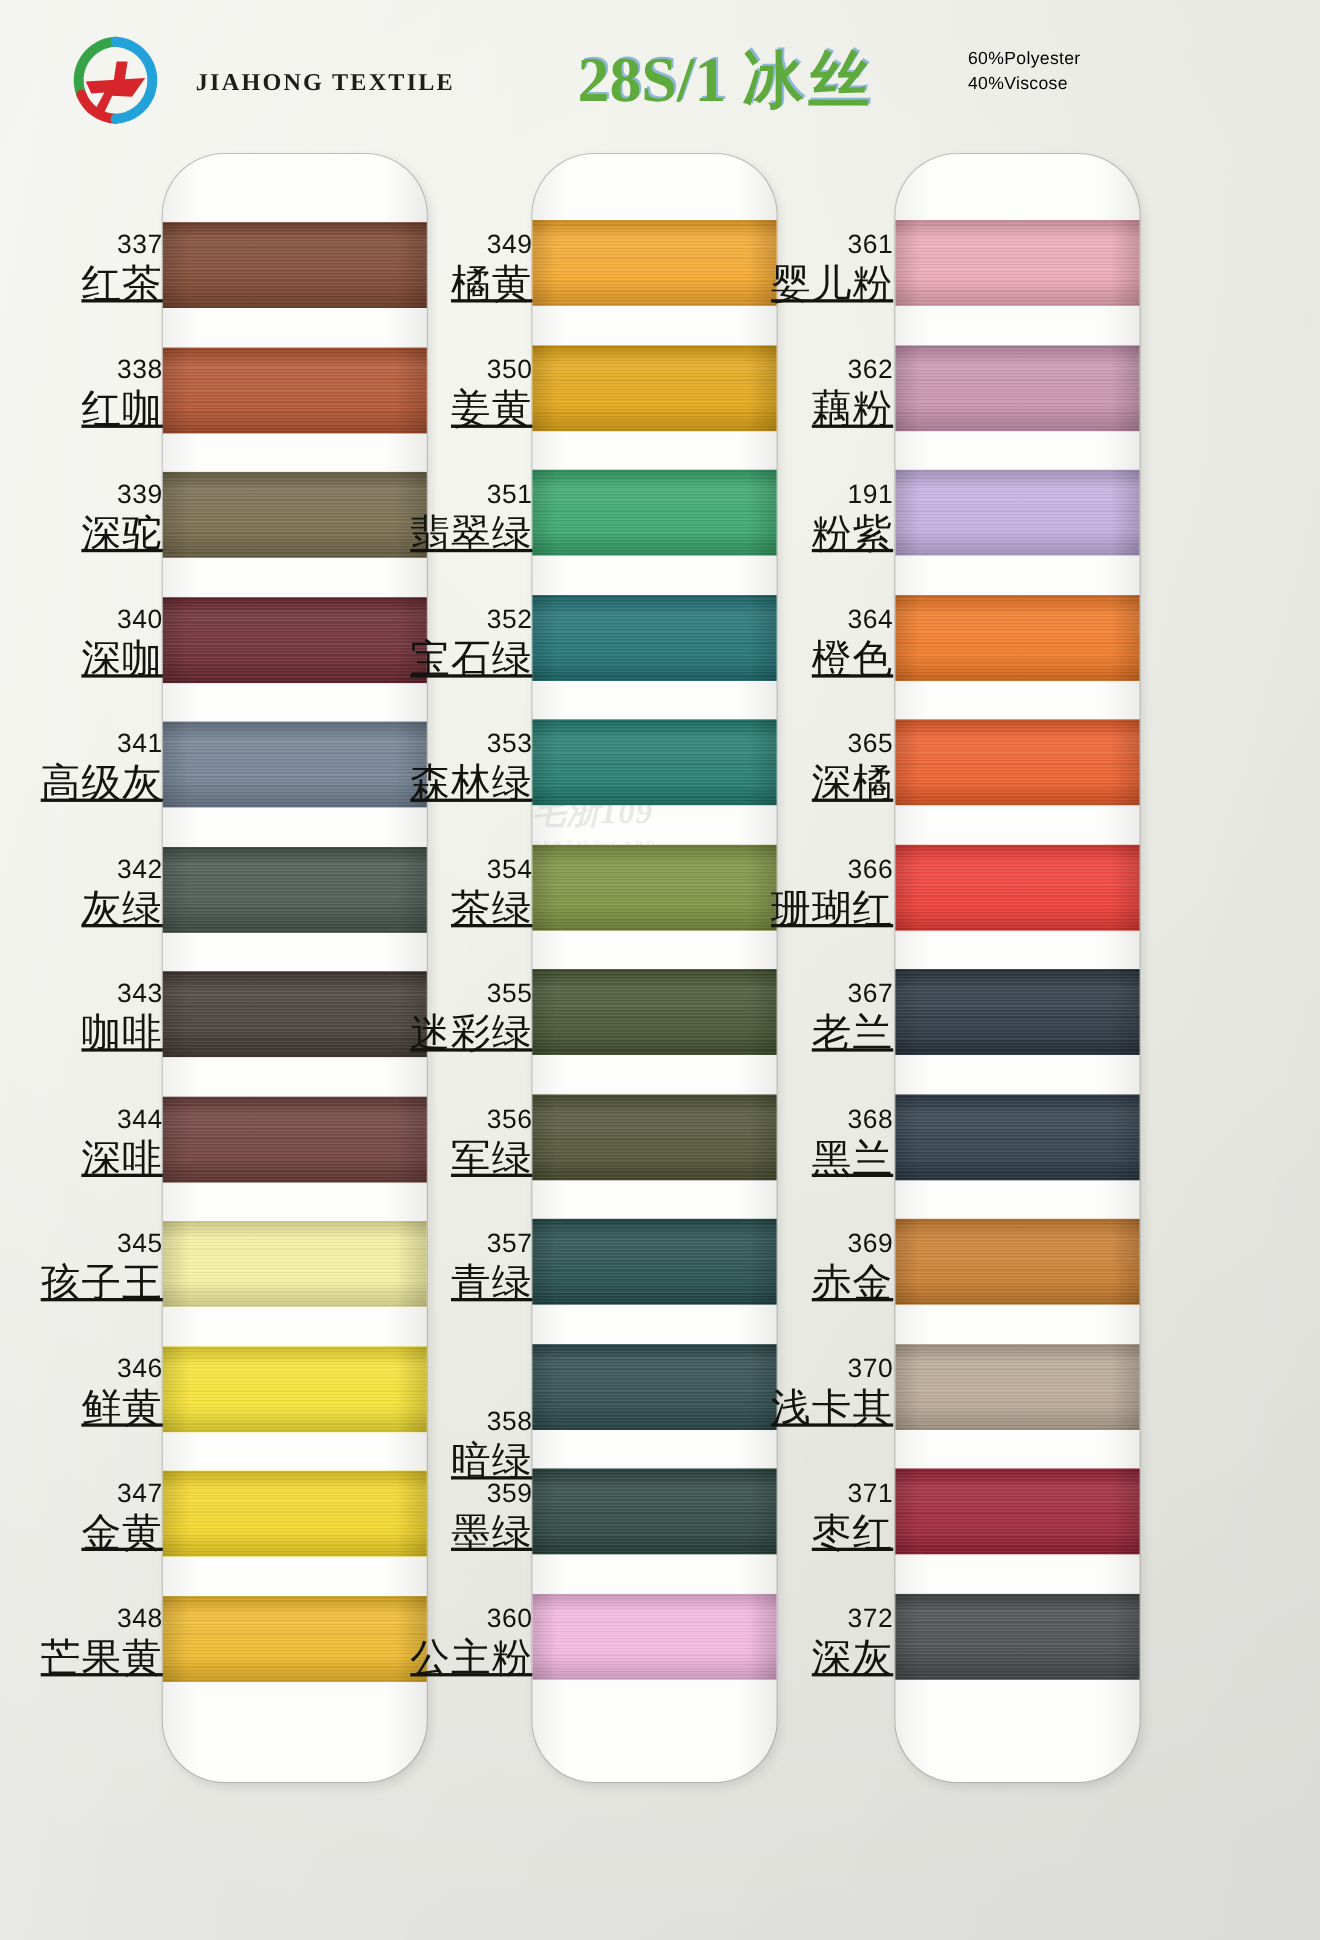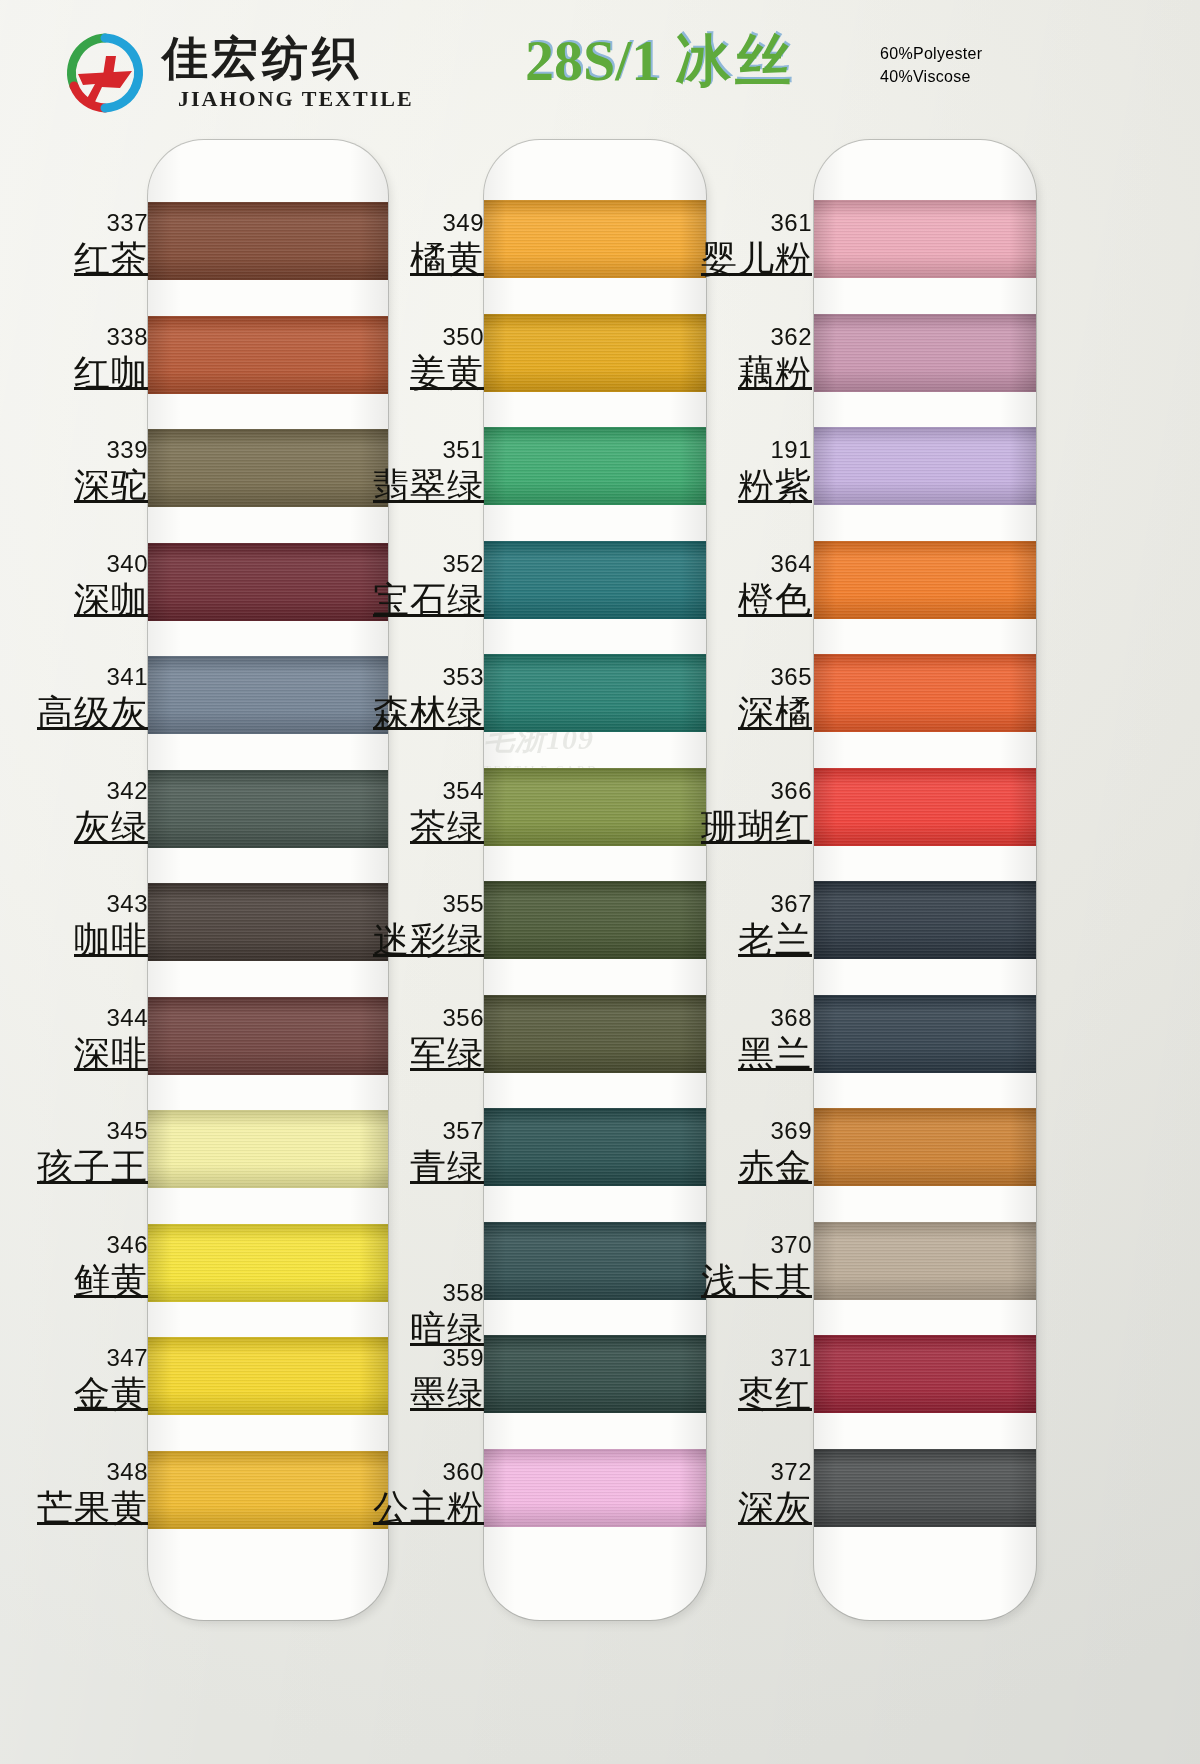--- a/index.html
+++ b/index.html
@@ -29,21 +29,21 @@
   .logo-cn{
     font-family:"DejaVu Sans","Liberation Sans",sans-serif;
     font-size:46px;font-weight:bold;color:#1d1d1b;letter-spacing:4px;line-height:1.05;
   }
   .logo-en{
     font-family:"Liberation Serif","DejaVu Serif",serif;
     font-size:22px;font-weight:bold;color:#1d1d1b;letter-spacing:2.0px;margin-top:3px;margin-left:16px;
   }
 
   .title{
-    position:absolute;left:525px;top:24px;width:340px;height:74px;
+    position:absolute;left:525px;top:36px;width:340px;height:74px;
   }
   .title-inner{
     font-family:"Liberation Serif","DejaVu Serif",serif;
     font-size:58px;font-weight:bold;line-height:74px;white-space:nowrap;
     color:#5faa3c;
     text-shadow:2px -2px 0 #8fb7d8;
   }
   .title-cn{
     font-family:"DejaVu Sans","Liberation Sans",sans-serif;
     font-weight:bold;font-size:56px;letter-spacing:4px;
@@ -131,21 +131,20 @@
       <svg width="86" height="86" viewBox="0 0 86 86" aria-hidden="true">
         <path d="M43 8 A35 35 0 0 0 12 56" fill="none" stroke="#37a349" stroke-width="9" stroke-linecap="round"></path>
         <path d="M43 8 A35 35 0 0 1 74 56" fill="none" stroke="#22a2d8" stroke-width="9" stroke-linecap="round"></path>
         <path d="M12 56 A35 35 0 0 0 43 78" fill="none" stroke="#d6262b" stroke-width="9" stroke-linecap="round"></path>
         <path d="M74 56 A35 35 0 0 1 43 78" fill="none" stroke="#22a2d8" stroke-width="9" stroke-linecap="round"></path>
         <path d="M16 44 L70 41 L58 58 L40 57 L31 76 L22 74 L33 54 L21 55 Z" fill="#d6262b"></path>
         <path d="M44 26 L54 26 L50 52 L40 52 Z" fill="#d6262b"></path>
       </svg>
     </div>
     <div class="logo-text">
-      <div class="logo-cn">佳宏纺织</div>
       <div class="logo-en">JIAHONG TEXTILE</div>
     </div>
   </div>
 
   <div class="title">
     <div class="title-inner">
       <span>28S/1</span>
       <span class="title-cn">冰丝</span>
     </div>
   </div>

